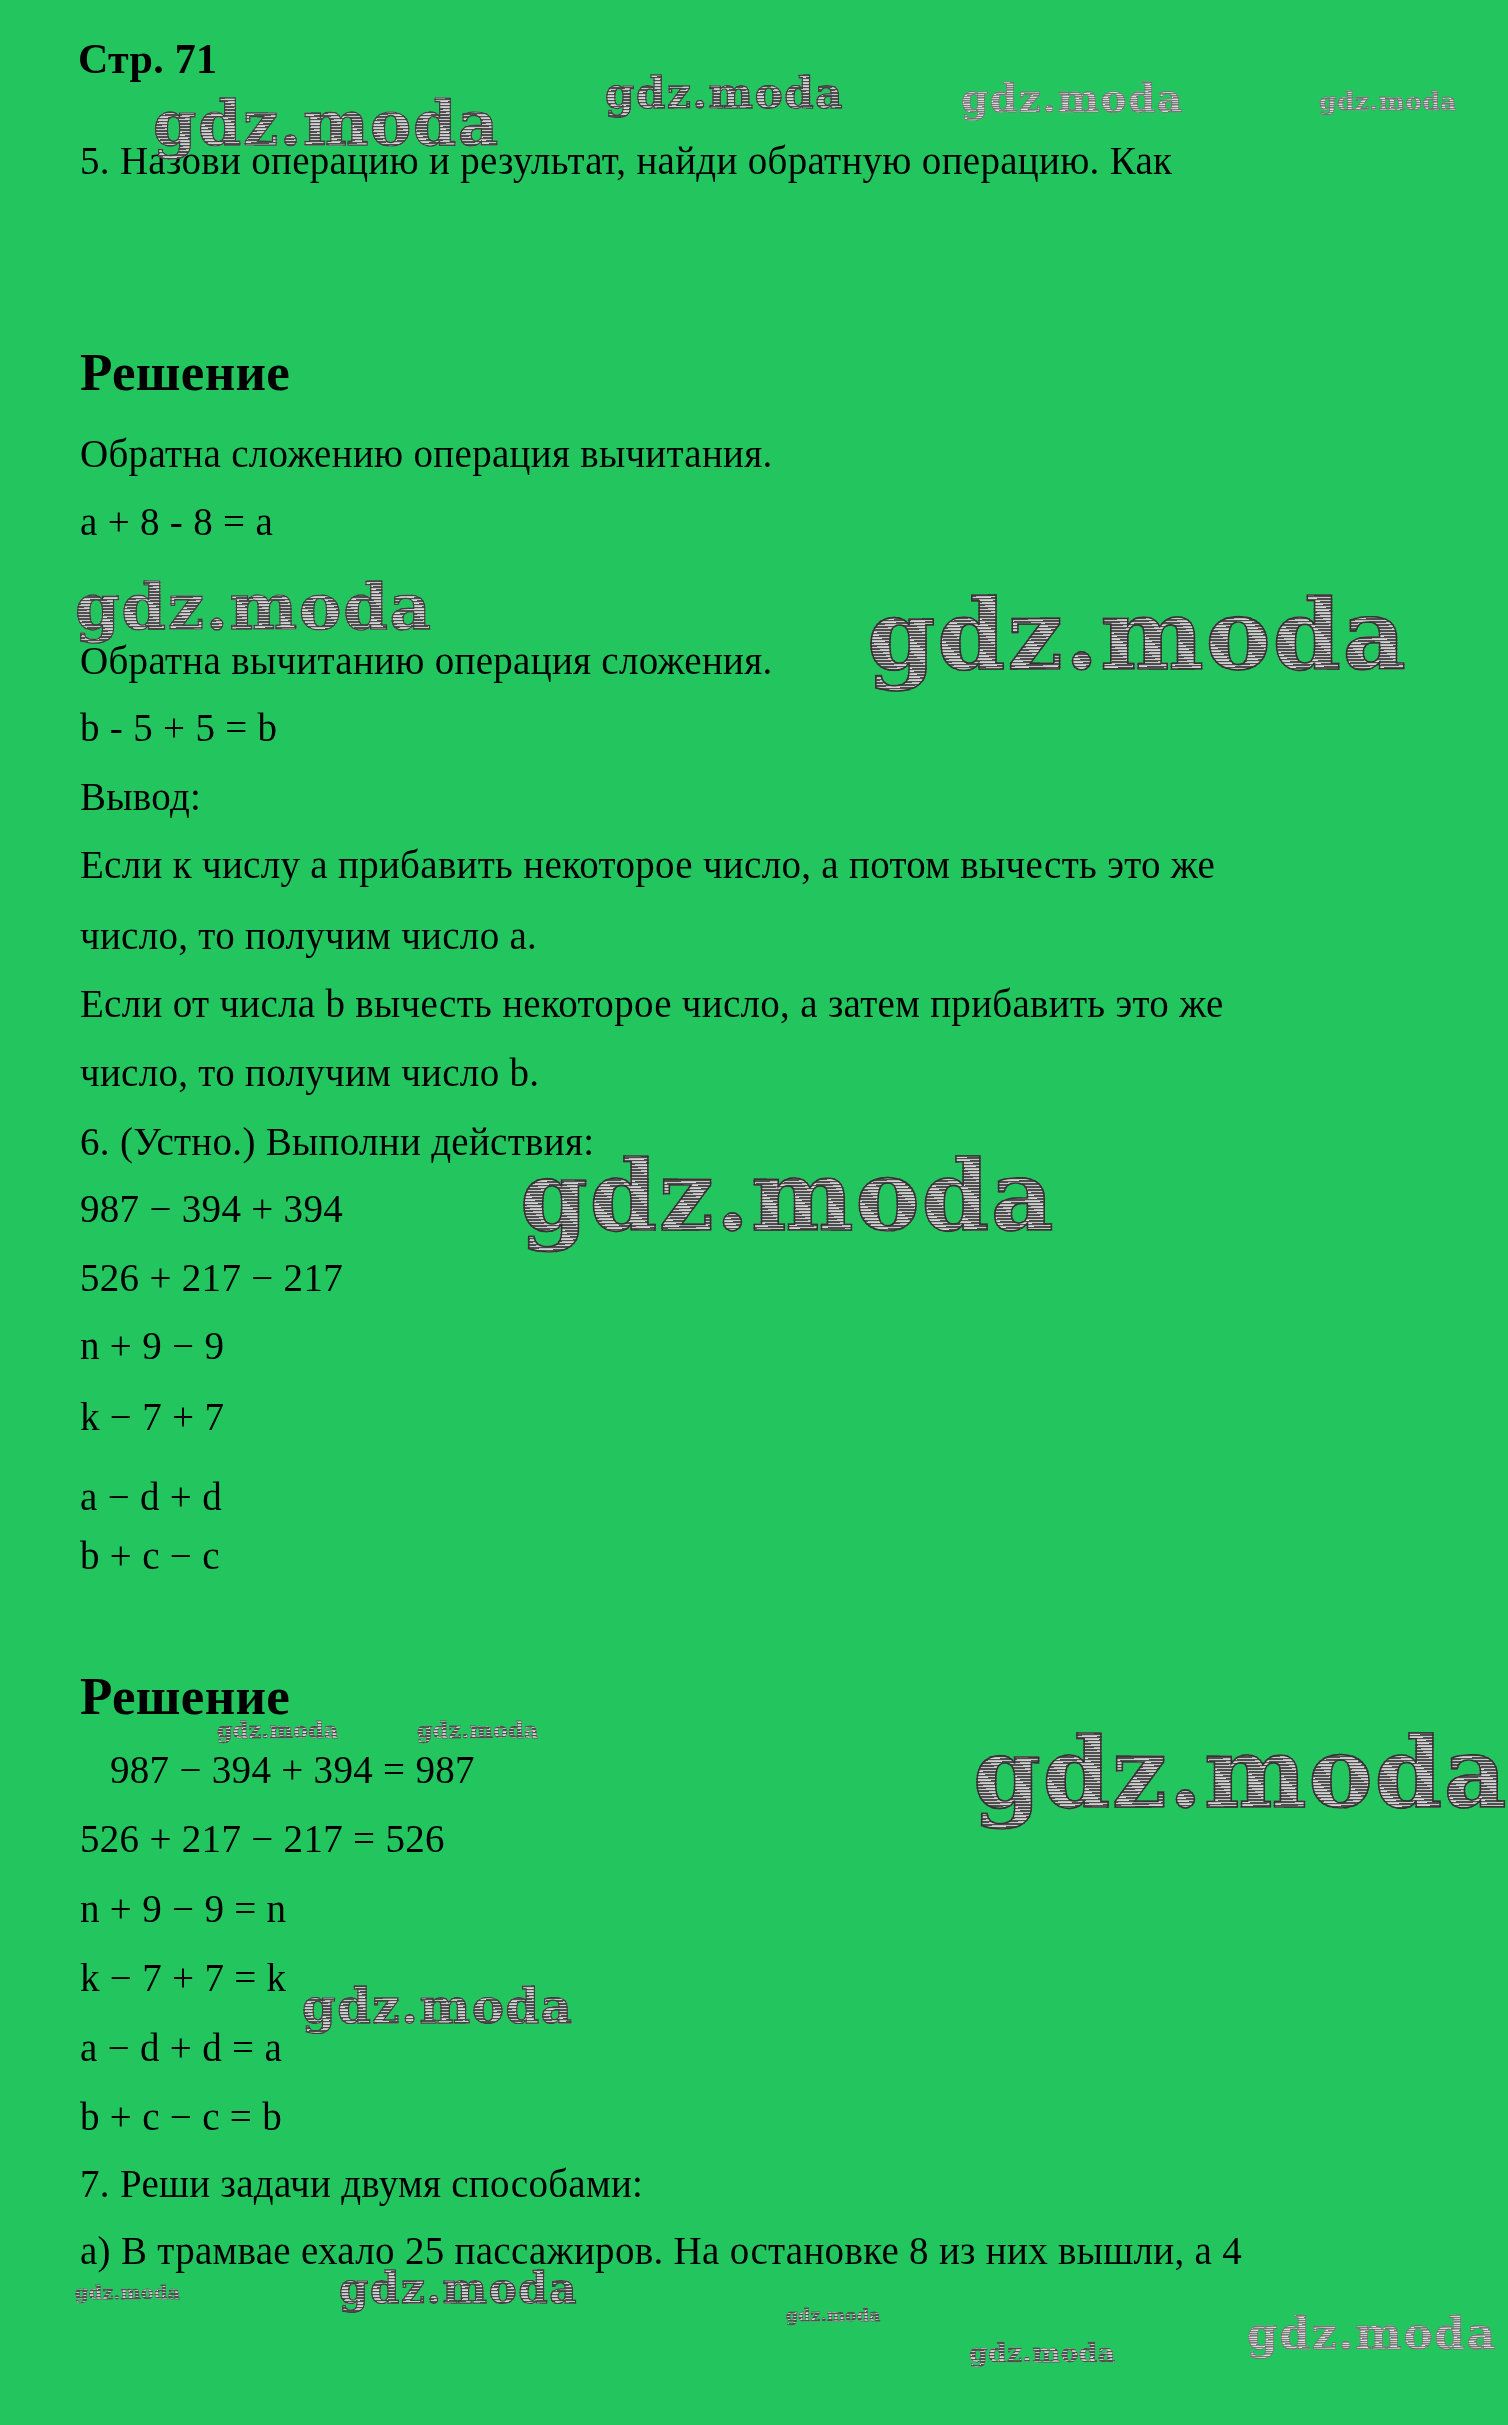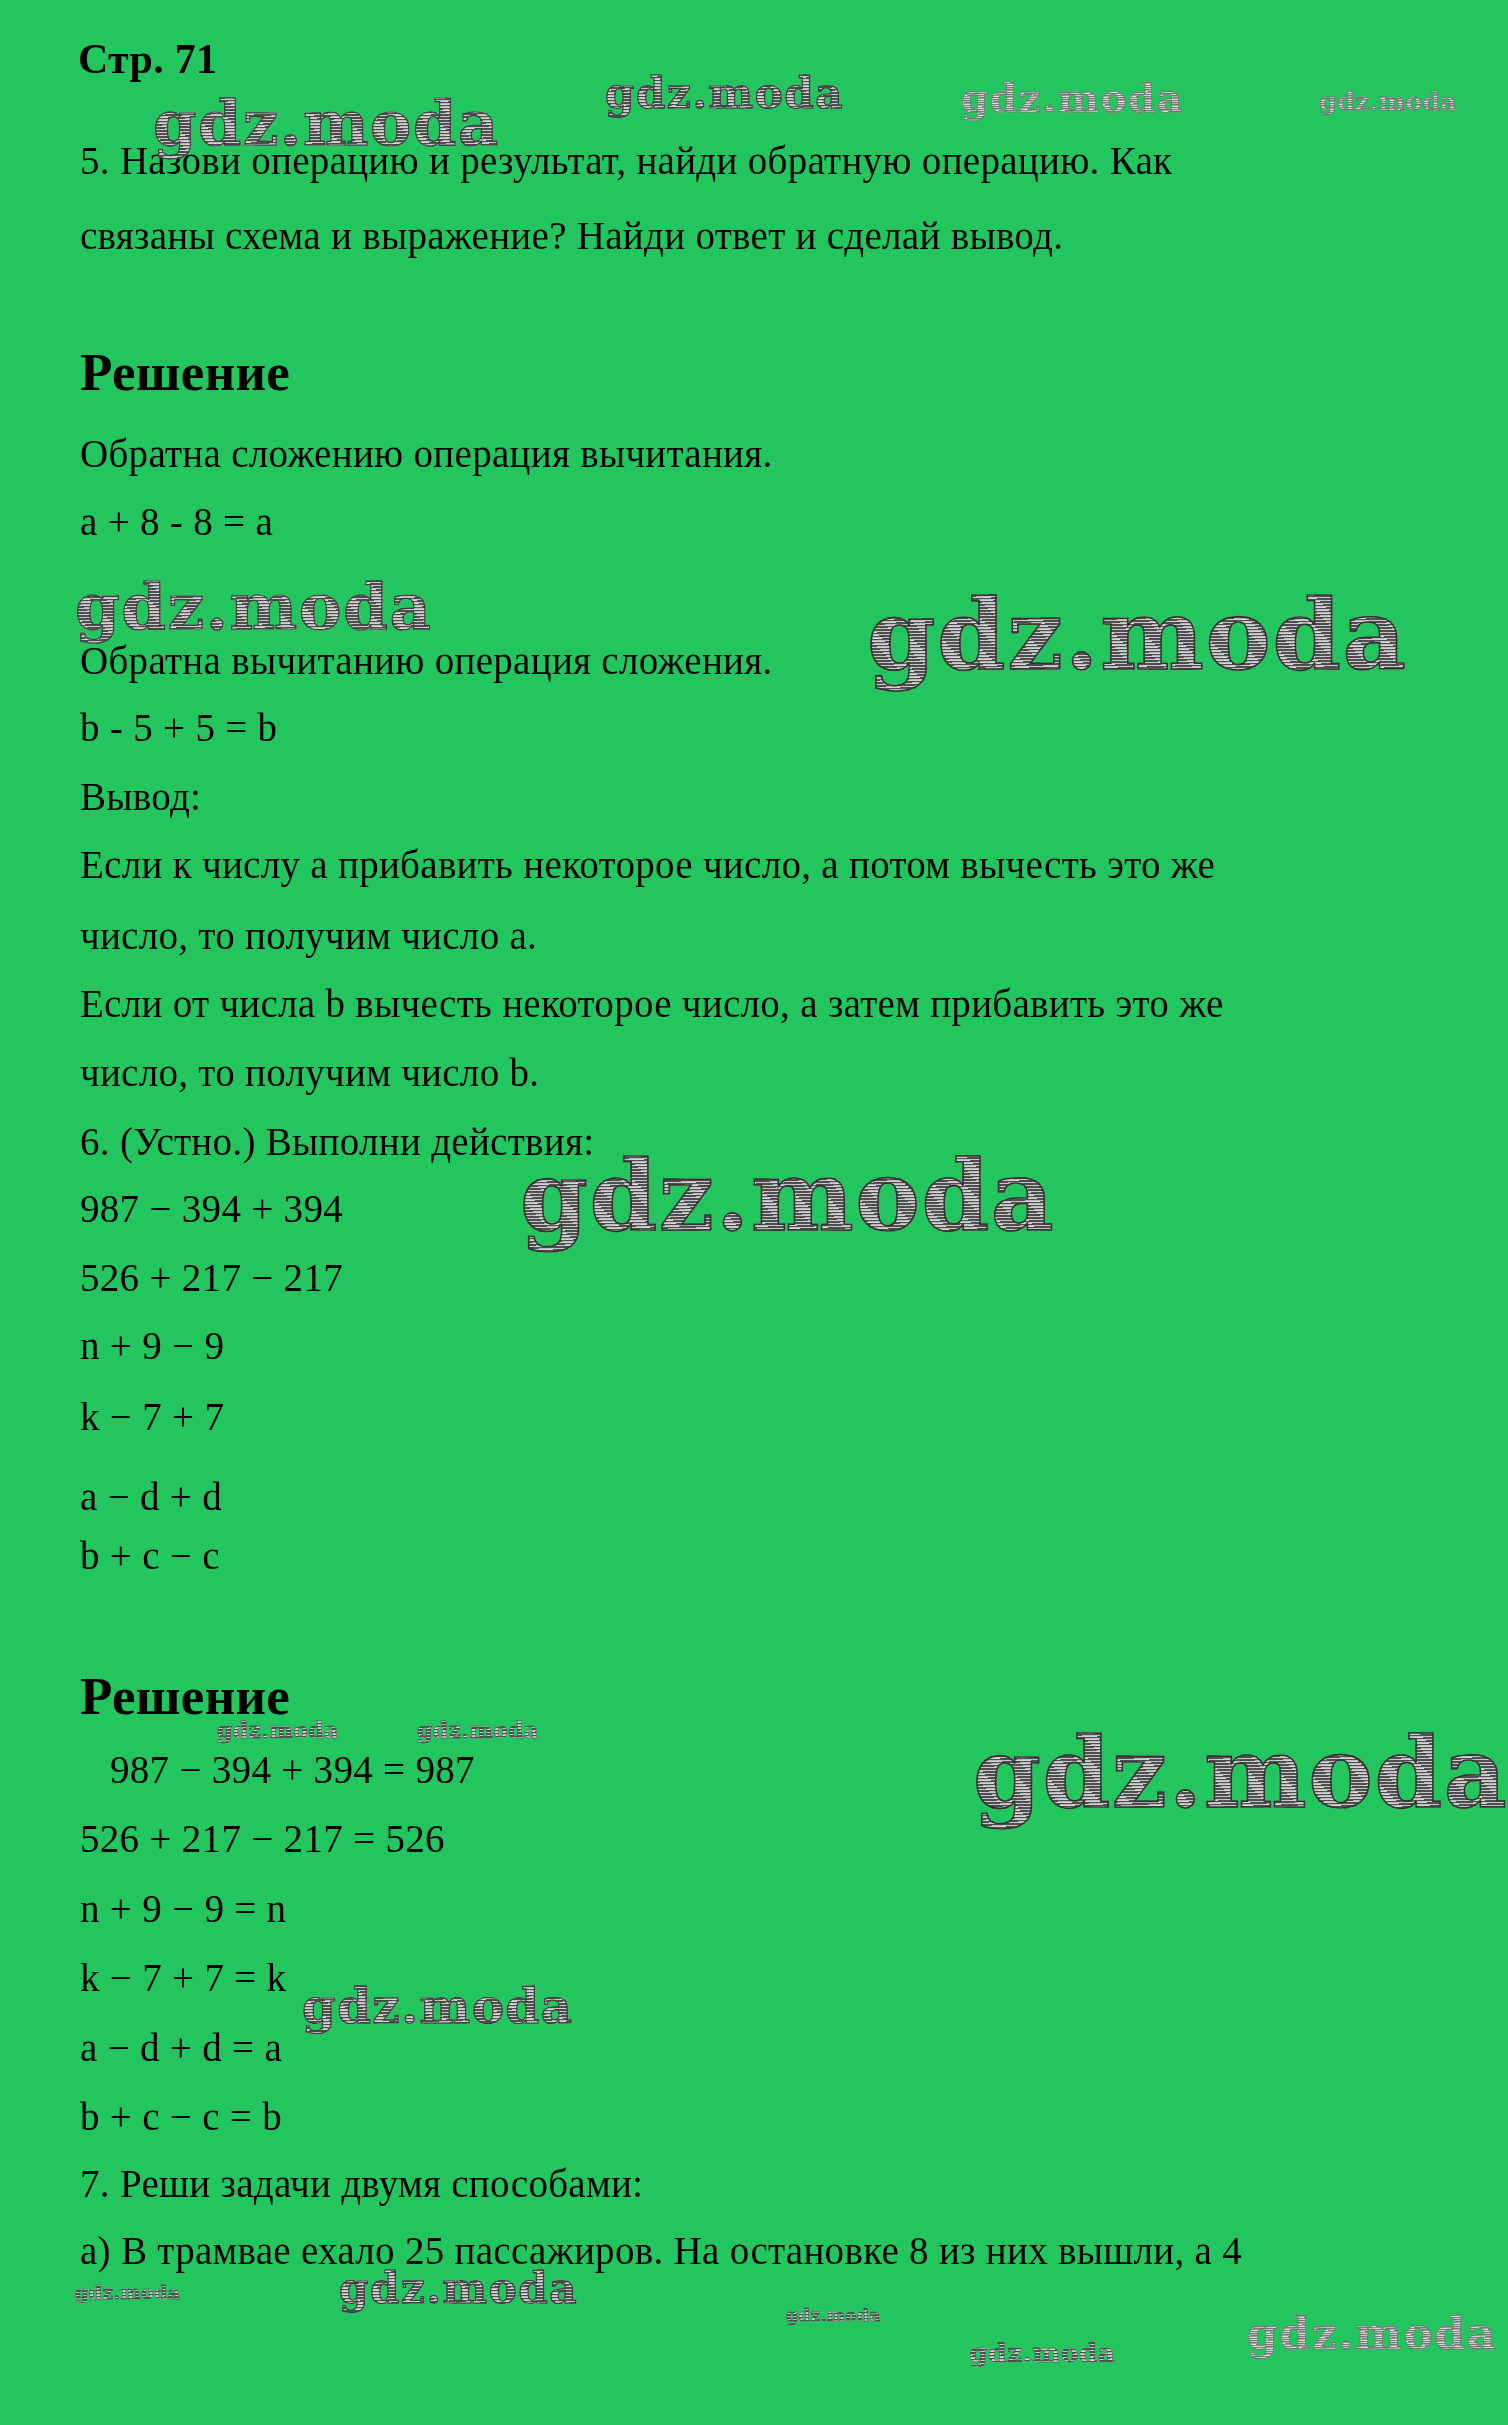--- a/index.html
+++ b/index.html
@@ -44,21 +44,20 @@
     -webkit-text-stroke:0.6px #6b6b6b;
   }
 </style>
 </head>
 <body>
 
 <div class="page">
 
   <div class="line bold hdr" style="left:78px;top:37px;">Стр. 71</div>
   <div class="line" style="left:80px;top:141px;">5. Назови операцию и результат, найди обратную операцию. Как</div>
-  <div class="line" style="left:80px;top:216px;">связаны схема и выражение? Найди ответ и сделай вывод.</div>
   <div class="line bold subhdr" style="left:80px;top:317px;">Решение</div>
   <div class="line" style="left:80px;top:434px;">Обратна сложению операция вычитания.</div>
   <div class="line" style="left:80px;top:502px;">a + 8 - 8 = a</div>
   <div class="line" style="left:80px;top:641px;">Обратна вычитанию операция сложения.</div>
   <div class="line" style="left:80px;top:708px;">b - 5 + 5 = b</div>
   <div class="line" style="left:80px;top:777px;">Вывод:</div>
   <div class="line" style="left:80px;top:845px;">Если к числу a прибавить некоторое число, а потом вычесть это же</div>
   <div class="line" style="left:80px;top:916px;">число, то получим число a.</div>
   <div class="line" style="left:80px;top:984px;">Если от числа b вычесть некоторое число, а затем прибавить это же</div>
   <div class="line" style="left:80px;top:1053px;">число, то получим число b.</div>

